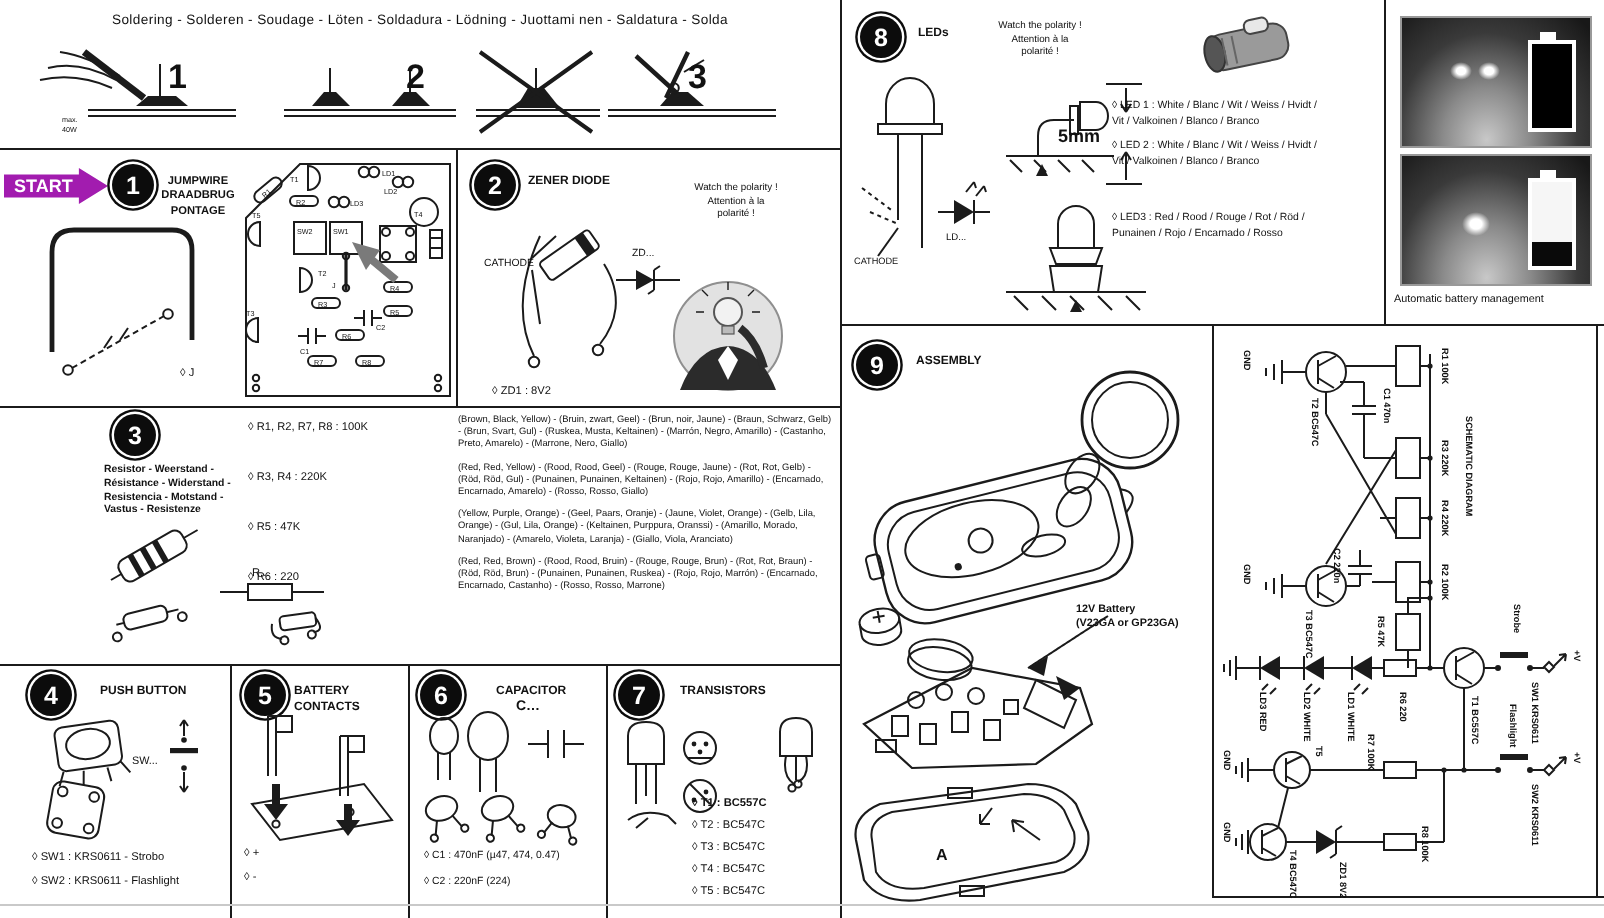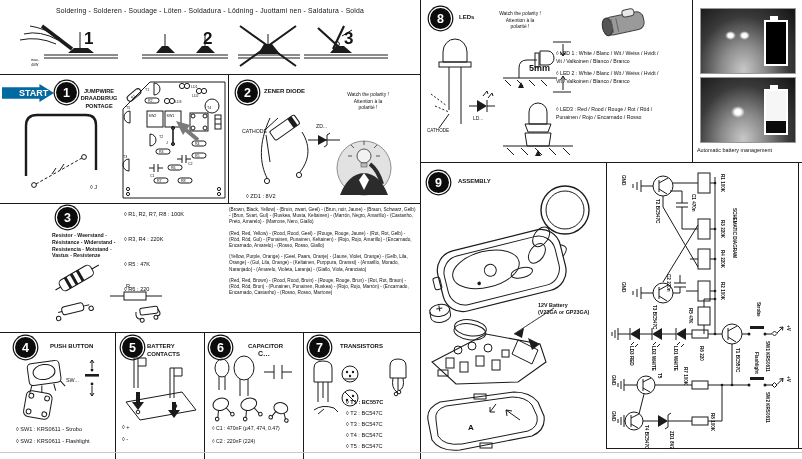--- a/index.html
+++ b/index.html
@@ -9,22 +9,22 @@
   .ln{position:absolute;background:#1b1b1b;}
   .lnlight{position:absolute;background:#c9c9c9;}
   .badge{position:absolute;width:21px;height:21px;border-radius:50%;background:#0c0c0c;color:#fff;
          font-weight:bold;font-size:12.5px;display:flex;align-items:center;justify-content:center;
          box-shadow:0 0 0 1.2px #fff,0 0 0 2.4px #0c0c0c;}
   .title{position:absolute;font-weight:bold;font-size:6px;line-height:1.3;}
   .pre{white-space:pre-line;}
   .part{position:absolute;font-size:5.6px;}
   .tiny{font-size:4.7px;line-height:1.32;}
   .ctr{text-align:center;}
-  .startArrow{position:absolute;left:2px;top:84px;width:52px;height:18px;background:#0369a1;color:#fff;
-      font-weight:bold;font-size:9px;display:flex;align-items:center;padding-left:17px;box-sizing:border-box;
+  .startArrow{position:absolute;left:2px;top:84px;width:52px;height:18px;background:#a21caf;color:#fff;
+      font-weight:bold;font-size:9px;display:flex;align-items:center;padding-left:5px;box-sizing:border-box;
       clip-path:polygon(0 18%,72% 18%,72% 0,100% 50%,72% 100%,72% 82%,0 82%);}
   svg{position:absolute;overflow:visible;}
   svg .s{stroke:#1b1b1b;fill:none;stroke-width:1;}
   svg .f{fill:#1b1b1b;stroke:none;}
   svg text{font-family:"Liberation Sans",sans-serif;fill:#111;}
   .schTxt{font-size:4.6px;font-weight:bold;}
   .pcbTxt{font-size:3.6px;}
   .photo{position:absolute;width:96px;height:66px;border:1px solid #999;box-sizing:border-box;
      background:radial-gradient(ellipse at 45% 95%, #c8c8c8 0%, #8a8a8a 30%, #3a3a3a 62%, #181818 95%);}
   .glow{position:absolute;width:11px;height:9px;border-radius:50%;background:radial-gradient(#fff 0 30%,rgba(255,255,255,0) 70%);}

